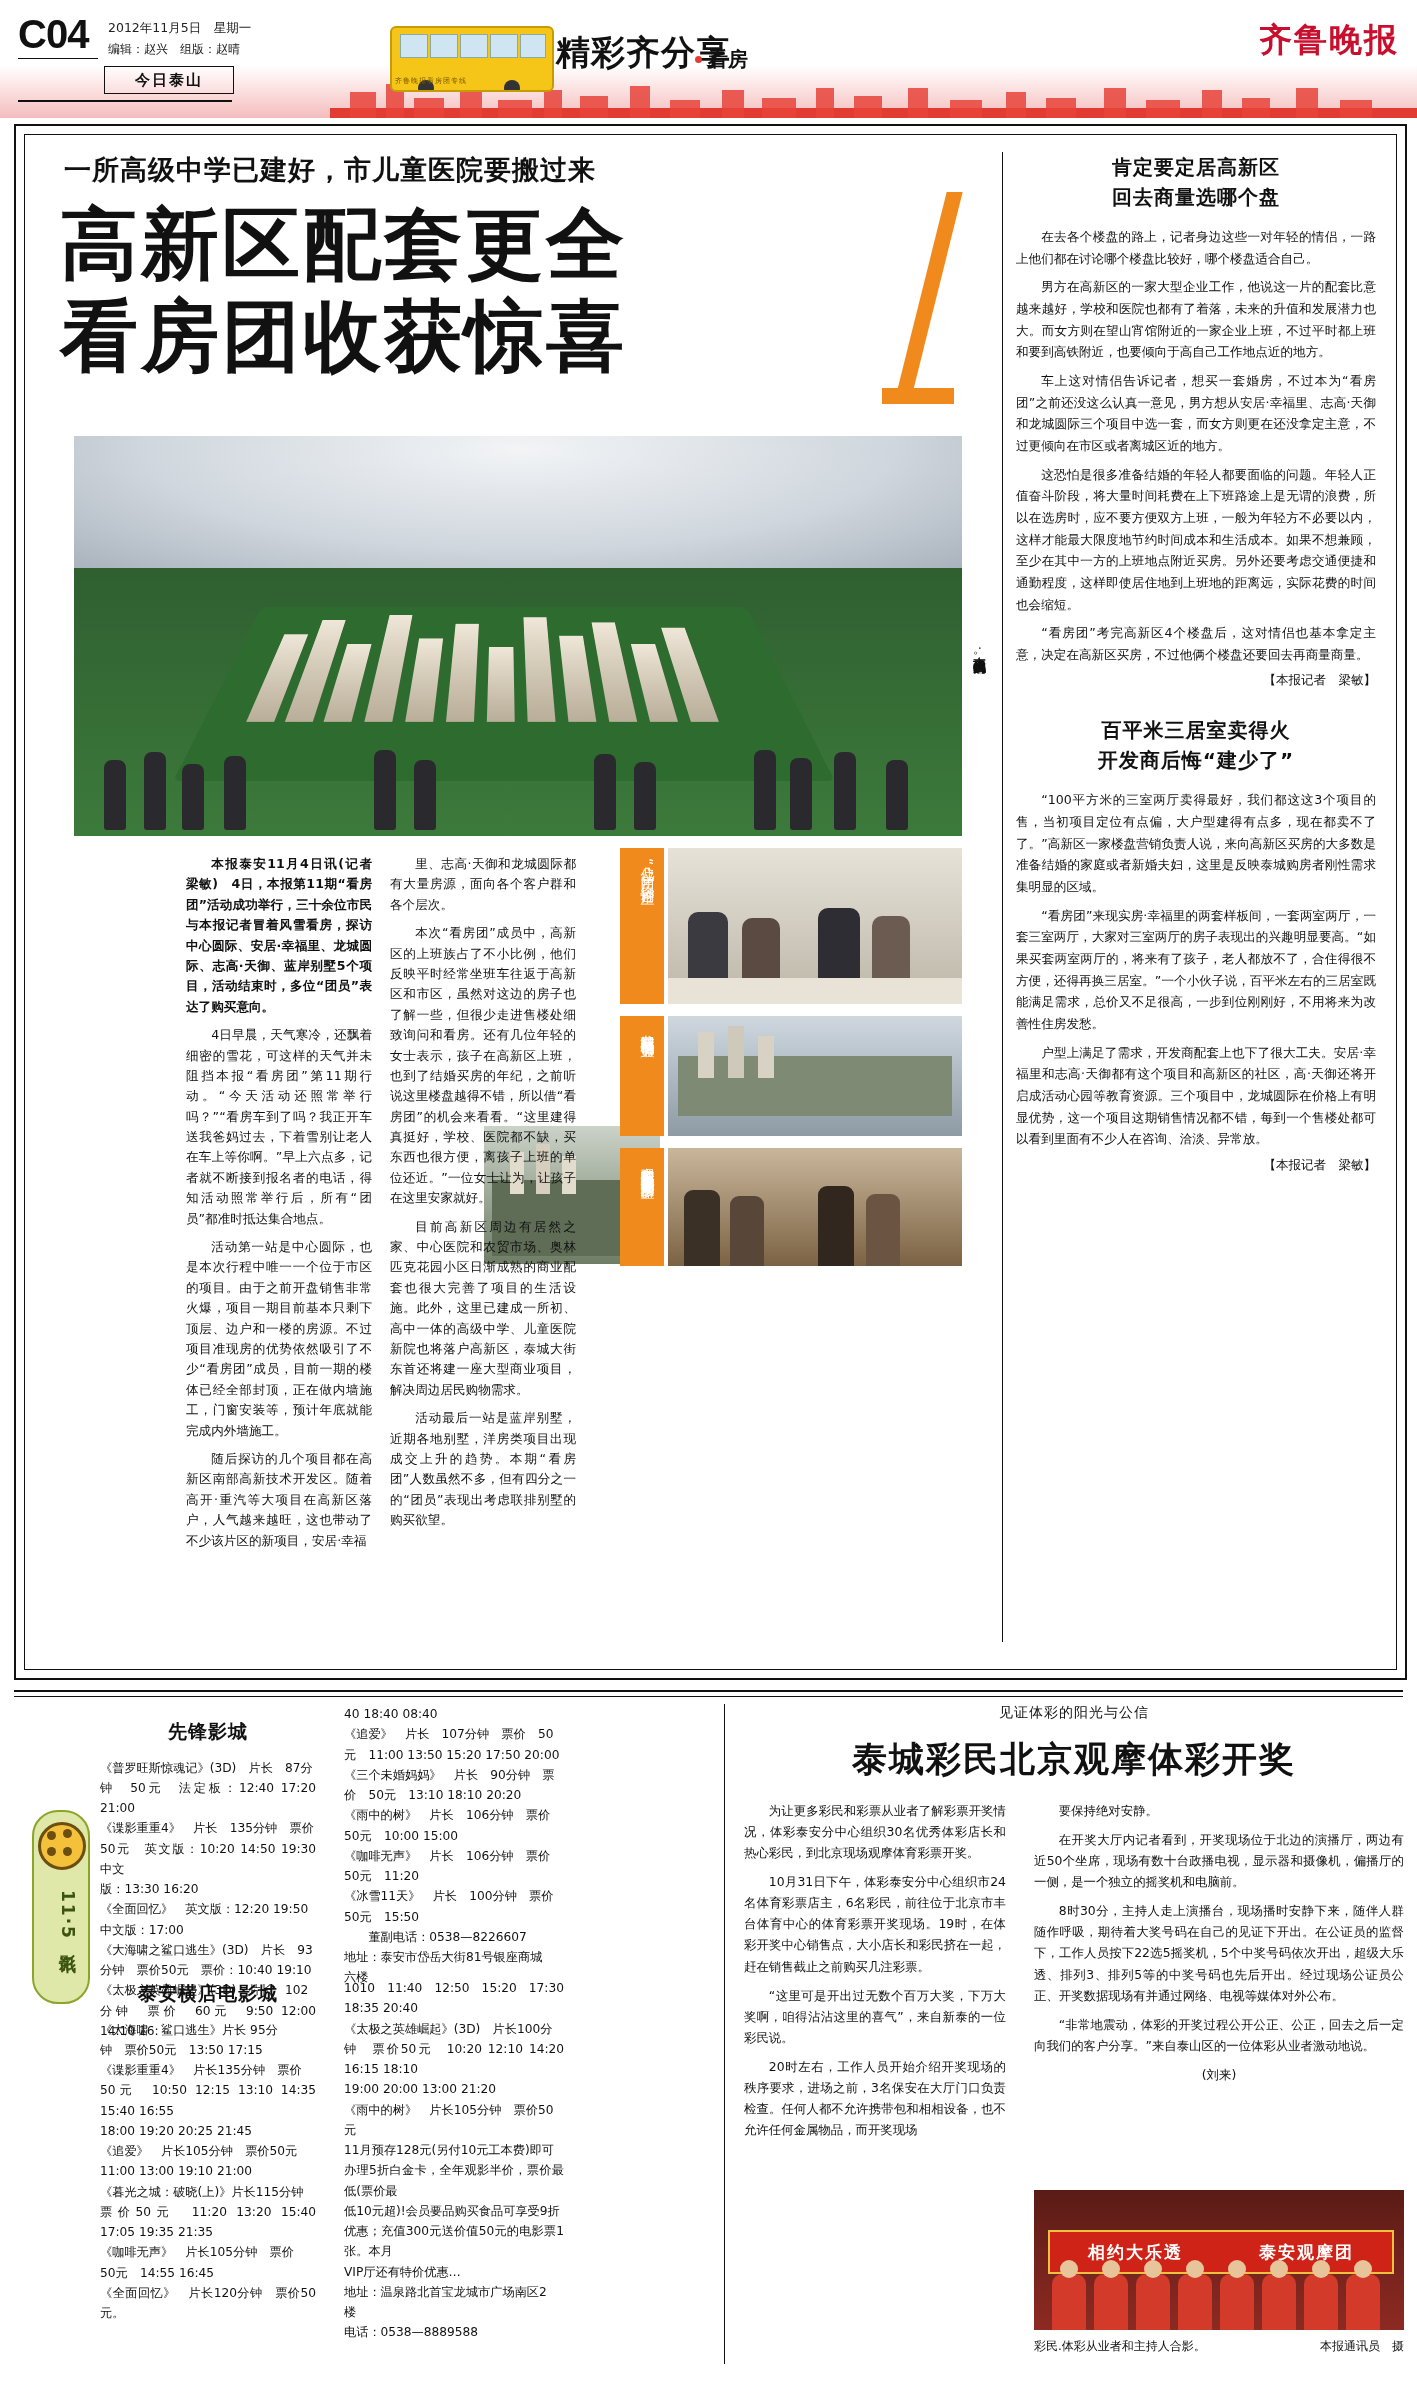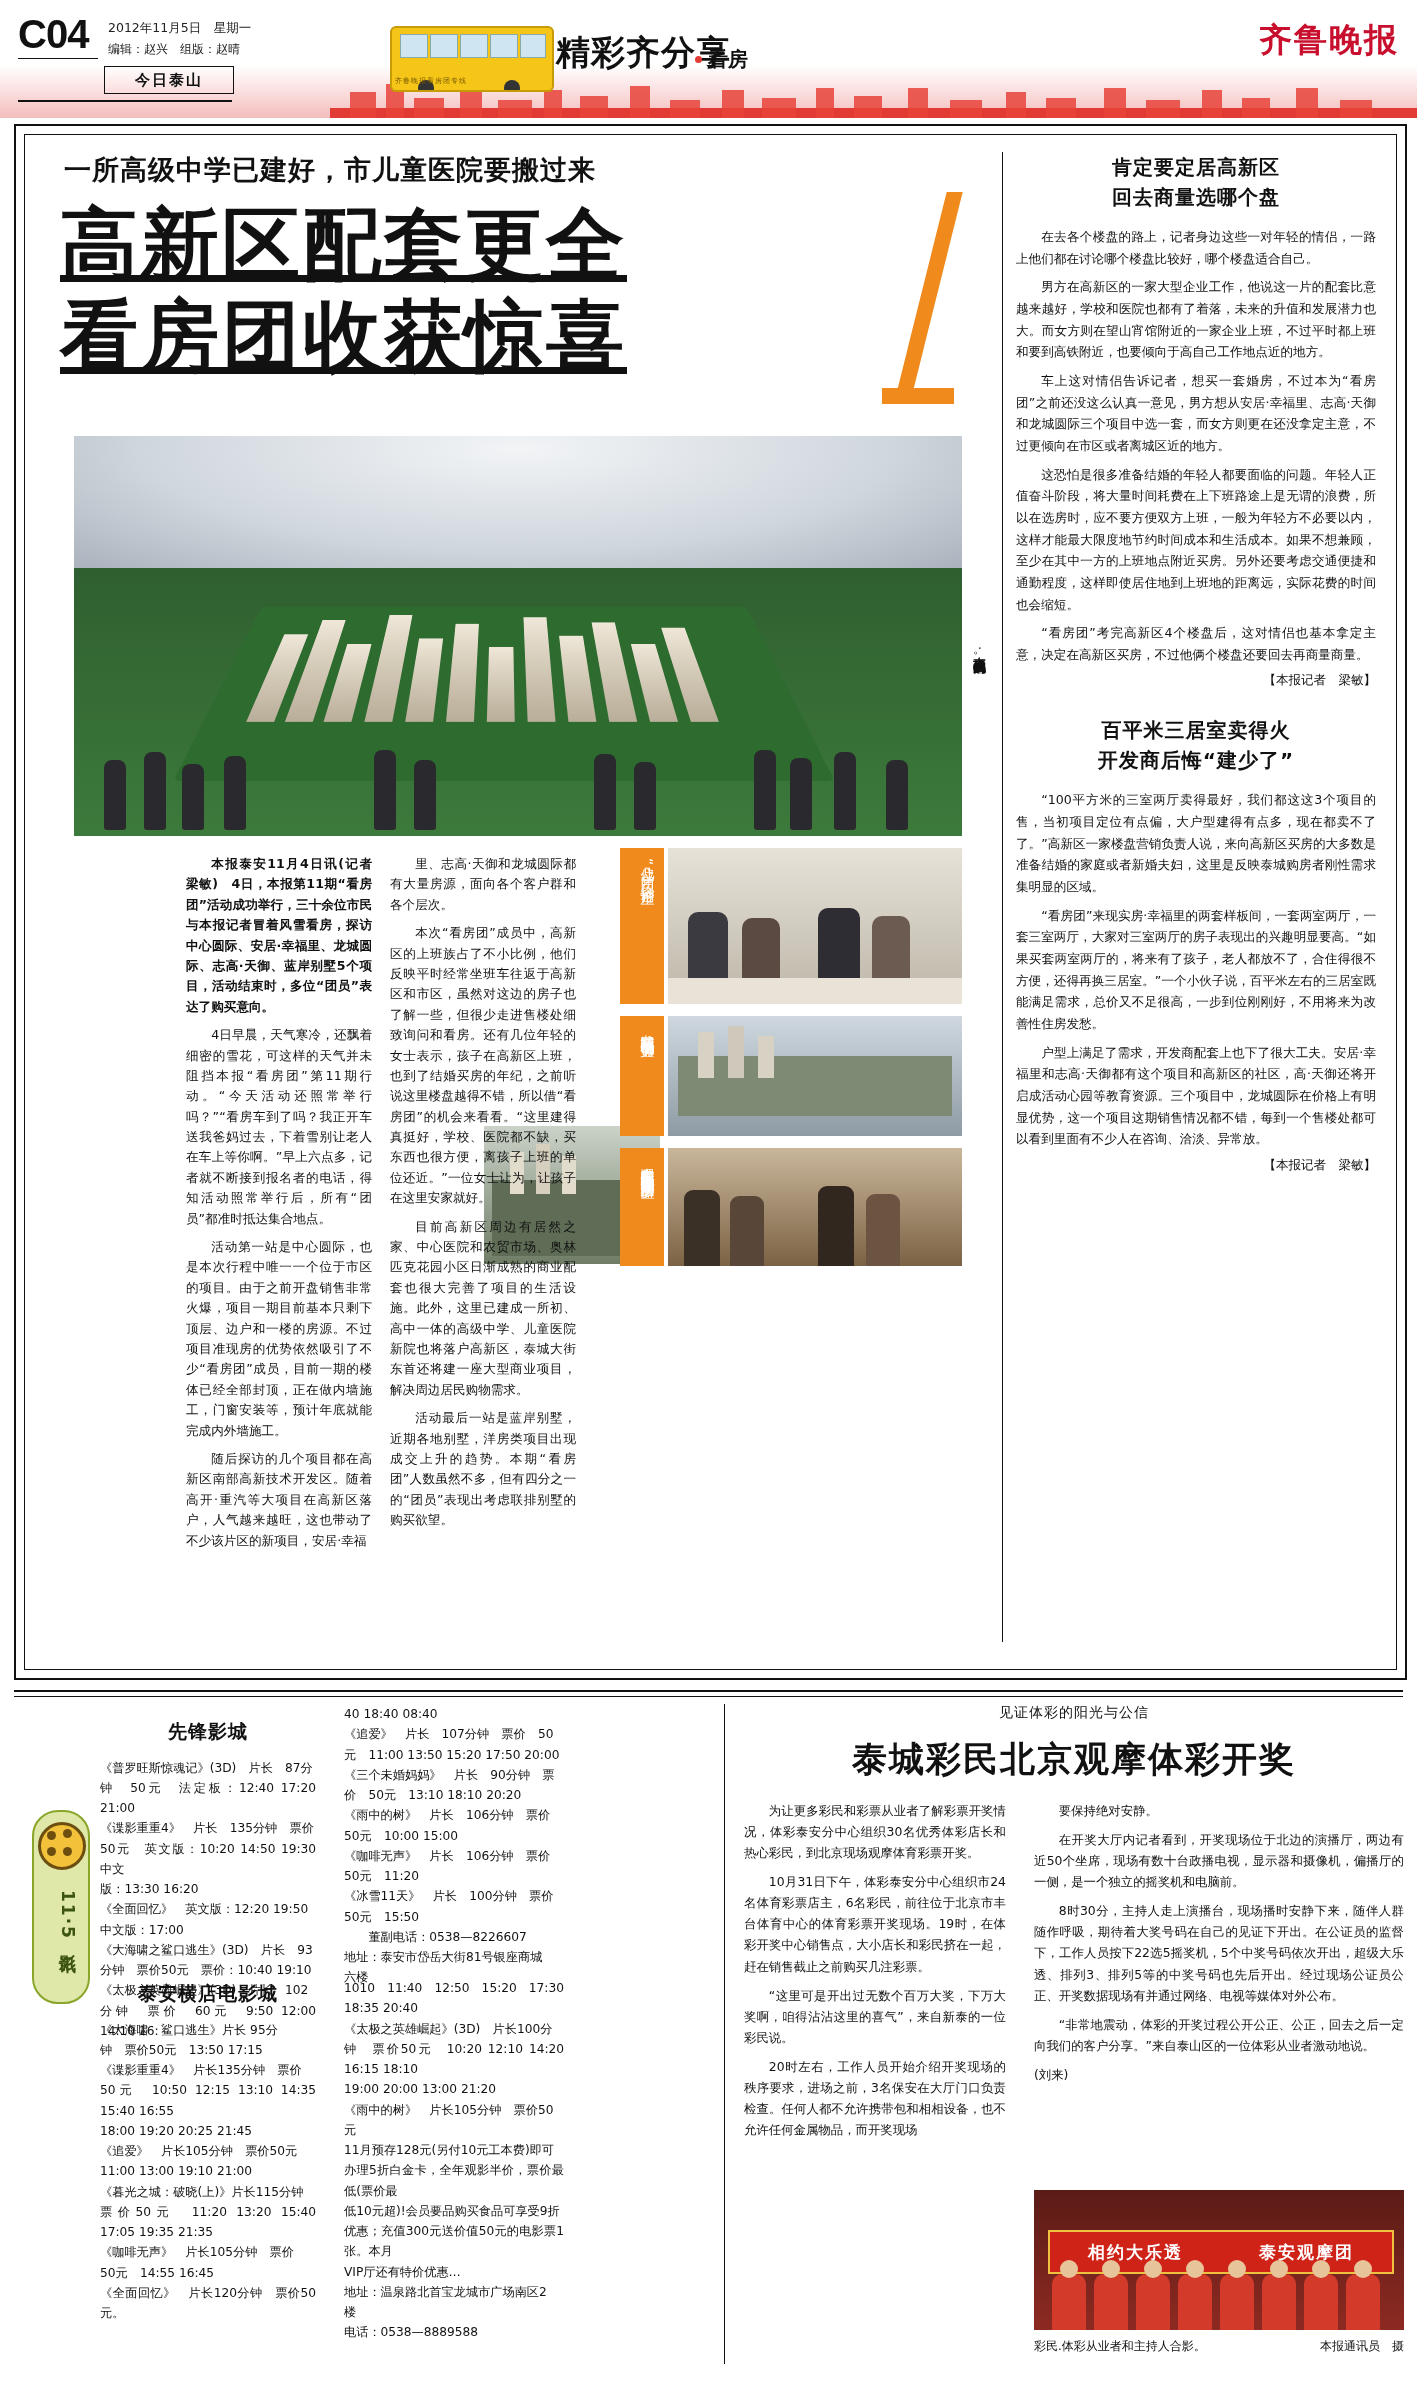--- a/index.html
+++ b/index.html
@@ -44,21 +44,21 @@
   .paper-name{position:absolute;right:18px;top:18px;font-size:33px;font-weight:bold;color:#c8102e;
      font-family:"DejaVu Serif","Liberation Serif",serif;letter-spacing:2px;}
 
   
   .frame{position:absolute;left:14px;top:124px;width:1389px;height:1552px;border:2px solid #111;background:#fff;}
   .inner-rule{position:absolute;left:8px;top:8px;right:8px;bottom:8px;border:1px solid #111;}
 
   
   .kicker{position:absolute;left:48px;top:26px;font-size:27px;font-weight:bold;letter-spacing:1px;color:#111;}
   .headline{position:absolute;left:44px;top:72px;font-size:78px;font-weight:bold;line-height:1.18;
-     letter-spacing:3px;color:#111;font-family:"DejaVu Serif","Liberation Serif",serif;text-decoration:underline;}
+     letter-spacing:3px;color:#111;font-family:"DejaVu Serif","Liberation Serif",serif;}
   .orange-l1{position:absolute;left:905px;top:66px;width:16px;height:206px;background:#f08a1c;
      transform:skewX(-14deg);}
   .orange-l2{position:absolute;left:866px;top:262px;width:72px;height:16px;background:#f08a1c;}
 
   
   .photo-main{position:absolute;left:58px;top:310px;width:888px;height:400px;
      background:linear-gradient(180deg,#d9dde2 0%,#c6ccd4 32%,#2f5f30 33%,#3c7a3b 100%);
      overflow:hidden;border:0;}
   .ph-ceiling{position:absolute;left:0;top:0;width:100%;height:132px;
      background:radial-gradient(ellipse at 50% 10%,#f2f4f6 0%,#cfd6dd 60%,#aab3bd 100%);}
@@ -388,21 +388,21 @@
       <p style="margin:0 0 8px 0;text-indent:2em;">10月31日下午，体彩泰安分中心组织市24名体育彩票店主，6名彩民，前往位于北京市丰台体育中心的体育彩票开奖现场。19时，在体彩开奖中心销售点，大小店长和彩民挤在一起，赶在销售截止之前购买几注彩票。</p>
       <p style="margin:0 0 8px 0;text-indent:2em;">“这里可是开出过无数个百万大奖，下万大奖啊，咱得沾沾这里的喜气”，来自新泰的一位彩民说。</p>
       <p style="margin:0 0 8px 0;text-indent:2em;">20时左右，工作人员开始介绍开奖现场的秩序要求，进场之前，3名保安在大厅门口负责检查。任何人都不允许携带包和相相设备，也不允许任何金属物品，而开奖现场</p>
     </div>
 
     <div class="lotto-col" style="left:1020px;top:110px;width:370px;">
       <p style="margin:0 0 8px 0;text-indent:2em;">要保持绝对安静。</p>
       <p style="margin:0 0 8px 0;text-indent:2em;">在开奖大厅内记者看到，开奖现场位于北边的演播厅，两边有近50个坐席，现场有数十台政播电视，显示器和摄像机，偏播厅的一侧，是一个独立的摇奖机和电脑前。</p>
       <p style="margin:0 0 8px 0;text-indent:2em;">8时30分，主持人走上演播台，现场播时安静下来，随伴人群随作呼吸，期待着大奖号码在自己的见证下开出。在公证员的监督下，工作人员按下22选5摇奖机，5个中奖号码依次开出，超级大乐透、排列3、排列5等的中奖号码也先后开出。经过现场公证员公正、开奖数据现场有并通过网络、电视等媒体对外公布。</p>
       <p style="margin:0 0 8px 0;text-indent:2em;">“非常地震动，体彩的开奖过程公开公正、公正，回去之后一定向我们的客户分享。”来自泰山区的一位体彩从业者激动地说。</p>
-      <p style="margin:0;text-align:left;">(刘来)</p>
+      <p style="margin:0;text-align:center;">(刘来)</p>
     </div>
 
     <div class="lotto-photo">
       <div class="lp-banner">
         <span>相约大乐透</span>
         <span>泰安观摩团</span>
       </div>
       <div class="lp-person" style="left:18px;">
           <div class="lp-head"></div>
         </div>

